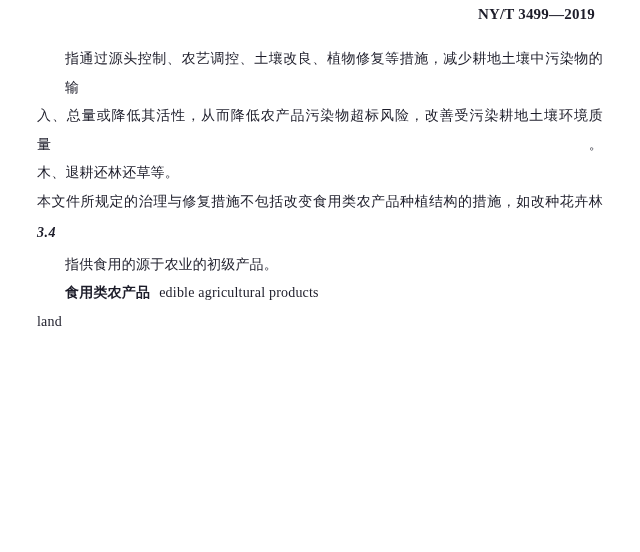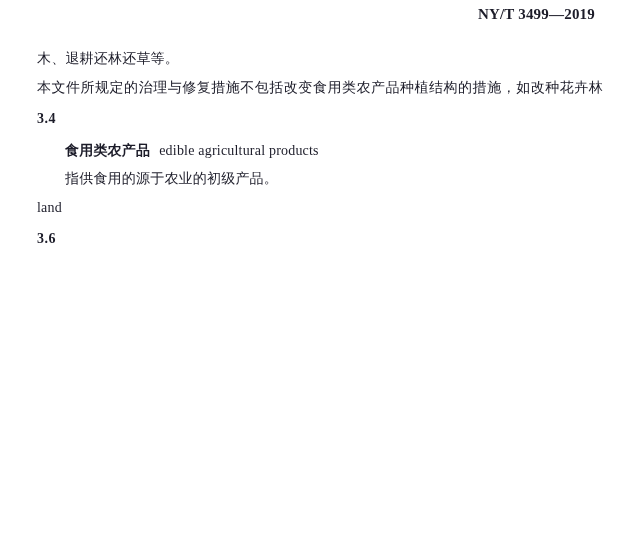--- a/index.html
+++ b/index.html
@@ -25,33 +25,34 @@
   .line{
     font-size:14px;
     line-height:28.5px;
     letter-spacing:.2px;
   }
   .line.indent{padding-left:28px;}
   .line.fill{text-align:justify;text-align-last:justify;}
   .line.clause{
     font-weight:600;
     letter-spacing:.5px;
-    margin-top:3px;margin-bottom:3px;
+    margin-top:3px;margin-bottom:3px;font-style:italic;
   }
   .term-zh{font-weight:700;}
   .term-en{margin-left:9px;}
 </style>
 </head>
 <body>
 
 <div class="page">
   <div class="doc-header">NY/T 3499—2019</div>
   <div class="doc-body" id="doc-body">
+      <div class="line indent fill">指通过源头控制、农艺调控、土壤改良、植物修复等措施，减少耕地土壤中污染物的输</div>
+      <div class="line fill">入、总量或降低其活性，从而降低农产品污染物超标风险，改善受污染耕地土壤环境质量。</div>
       <div class="line">木、退耕还林还草等。</div>
       <div class="line fill">本文件所规定的治理与修复措施不包括改变食用类农产品种植结构的措施，如改种花卉林</div>
       <div class="line clause">3.4</div>
+      <div class="line indent">指供食用的源于农业的初级产品。</div>
       <div class="line indent"><span class="term-zh">食用类农产品</span><span class="term-en">edible agricultural products</span></div>
-      <div class="line indent">指供食用的源于农业的初级产品。</div>
       <div class="line">land</div>
-      <div class="line clause">3.6</div>
       <div class="line indent"></div>
     </div>
 </div>
 
 </body></html>

